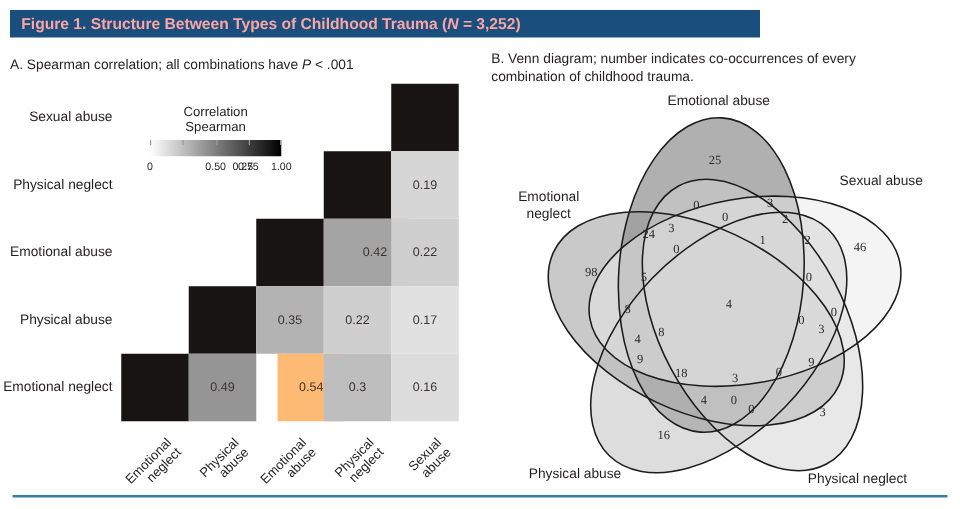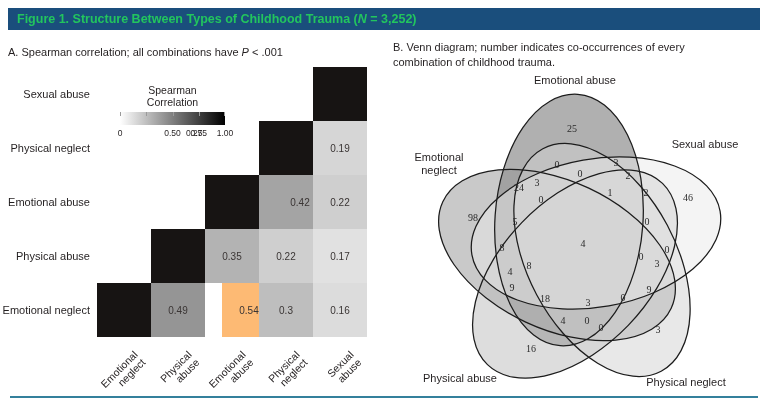--- a/index.html
+++ b/index.html
@@ -1,19 +1,19 @@
 <!DOCTYPE html>
 <html><head>
 <meta charset="utf-8">
 <style>
   html,body{margin:0;padding:0;background:#ffffff;}
   #figure{position:relative;width:768px;height:407px;background:#ffffff;overflow:hidden;
           font-family:"Liberation Sans",sans-serif;color:#231f20;}
-  .titlebar{position:absolute;left:8px;top:8px;width:752px;height:22px;line-height:22px;
-            color:#22c55e;font-weight:bold;font-size:12.5px;padding-left:9px;box-sizing:border-box;}
+  .titlebar{position:absolute;left:8px;top:8px;width:600px;height:22px;line-height:22px;
+            color:#fca5a5;font-weight:bold;font-size:12.5px;padding-left:9px;box-sizing:border-box;}
   .titlebar i{font-style:italic;}
   .caption{position:absolute;font-size:11px;line-height:15px;}
   .caption i{font-style:italic;}
   #captionA{left:8px;top:45px;width:370px;}
   #captionB{left:393px;top:40px;width:368px;white-space:pre-line;}
   .rowlabel{position:absolute;left:0;width:90px;height:54px;display:flex;align-items:center;
             justify-content:flex-end;font-size:11px;}
   .cell{position:absolute;width:54px;height:54px;display:flex;align-items:center;justify-content:center;
         font-size:10px;color:#3a3534;}
   .collabel{position:absolute;width:140px;text-align:right;font-size:10.5px;line-height:11px;
@@ -83,22 +83,22 @@
           <div>neglect</div>
         </div>
         <div class="collabel" style="left: 208px; top: 349px;">
           <div>Sexual</div>
           <div>abuse</div>
         </div>
       </div>
 
     <div>
       <div class="cbar-title">
+        <div>Correlation</div>
         <div>Spearman</div>
-        <div>Correlation</div>
       </div>
       <div id="cbar">
           <div class="cbar-tick" style="left: 0px;"></div>
           <div class="cbar-tick" style="left: 26.25px;"></div>
           <div class="cbar-tick" style="left: 52.5px;"></div>
           <div class="cbar-tick" style="left: 78.75px;"></div>
           <div class="cbar-tick" style="left: 103.5px;"></div>
         </div>
       <div id="cbarlabels">
           <span class="cbar-lab" style="left: 120px;">0</span>

